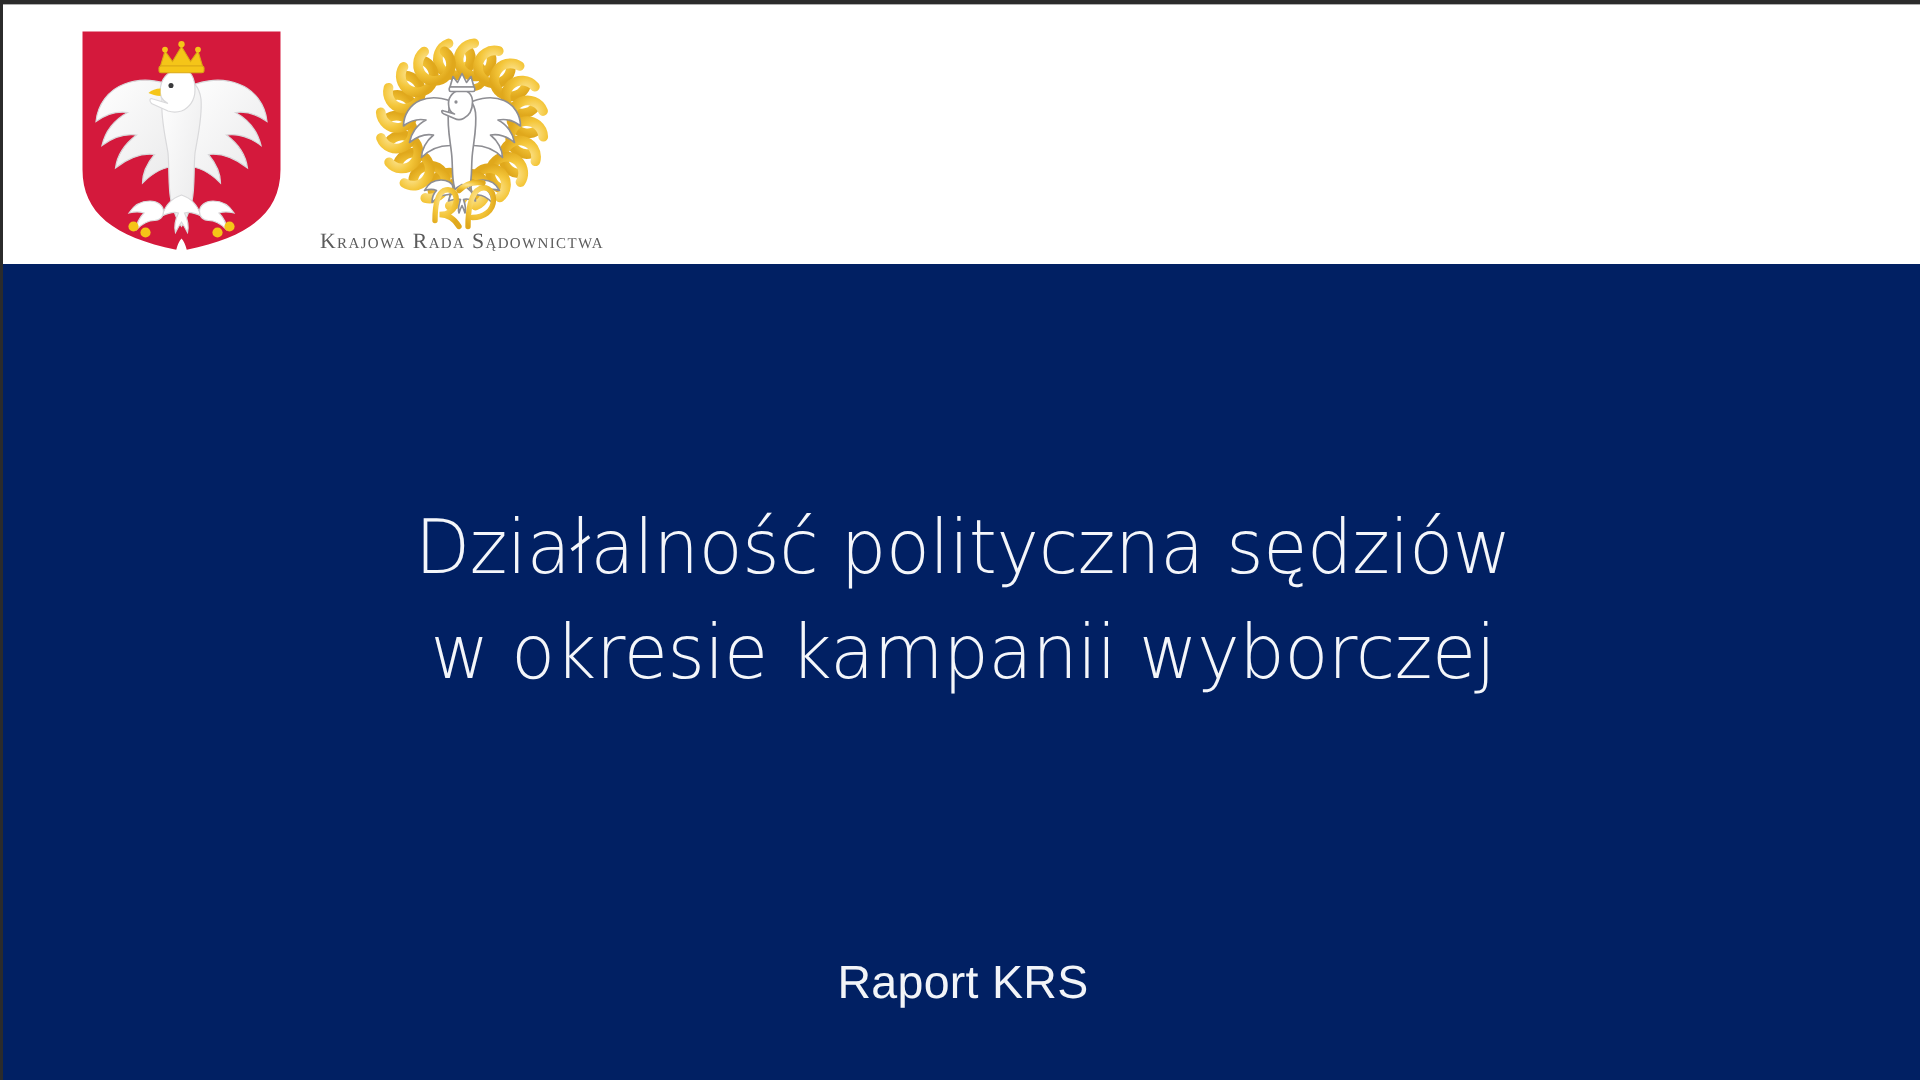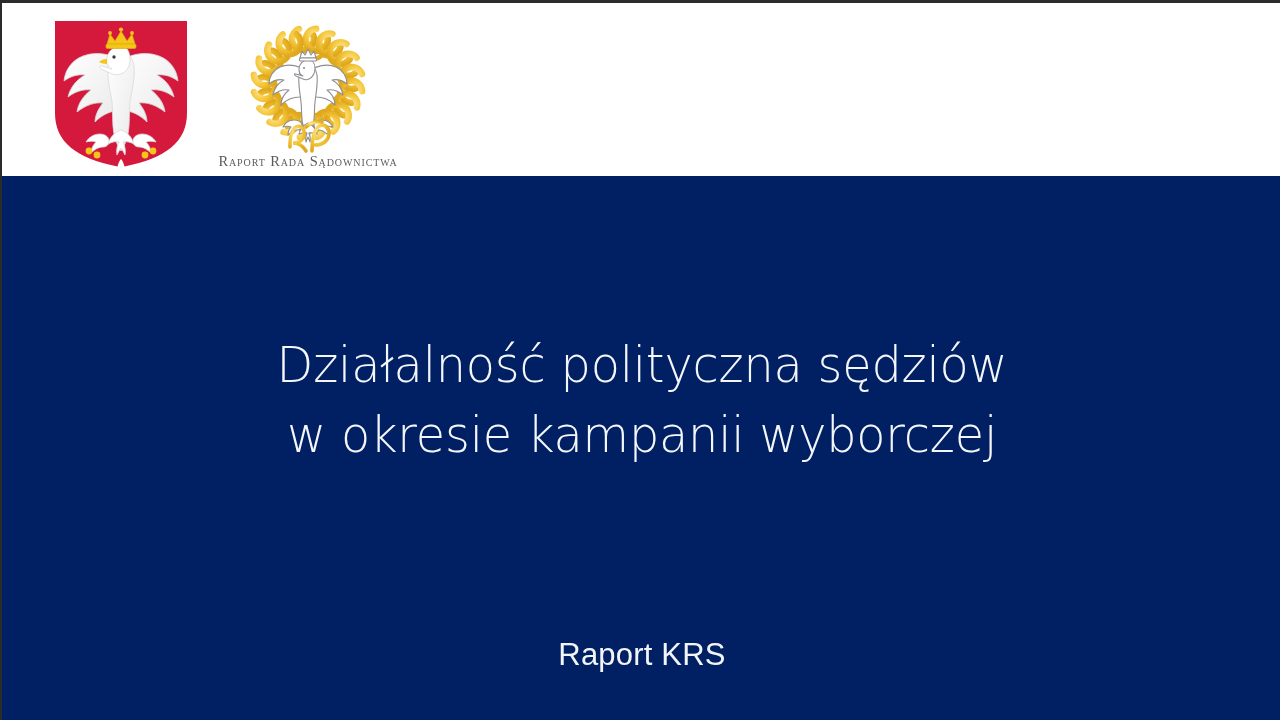--- a/index.html
+++ b/index.html
@@ -264,21 +264,21 @@
         <g fill="none" stroke="url(#goldG)" stroke-width="3.6" stroke-linecap="round">
           <path d="M52,128 C52,116 54,110 58,108 C63,106 67,110 66,116
                    C65,122 60,124 55,124 C61,124 65,127 68,132"></path>
           <path d="M74,132 C74,120 76,112 80,108 C85,104 91,107 91,114
                    C91,122 84,126 77,126"></path>
           <path d="M68,108 C72,104 78,102 84,103"></path>
         </g>
       </svg>
     </div>
 
-    <div id="krs-caption">Raport Rada Sądownictwa</div>
+    <div id="krs-caption">Krajowa Rada Sądownictwa</div>
 
   </div>
 
   <div id="body-panel"></div>
 
   <div id="slide-title">Działalność polityczna sędziów
 w okresie kampanii wyborczej</div>
 
   <div id="slide-subtitle">Raport KRS</div>
 

